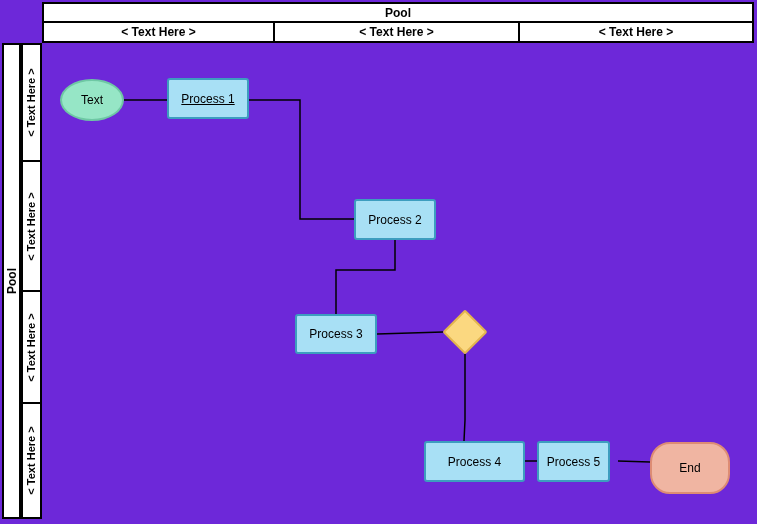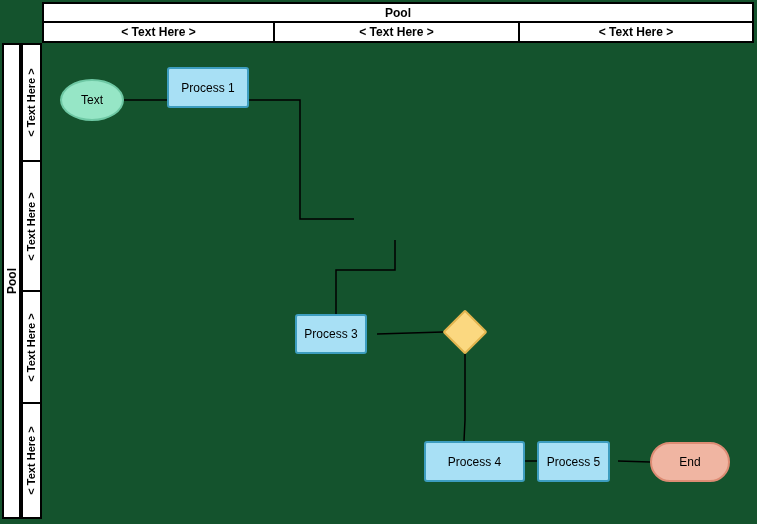--- a/index.html
+++ b/index.html
@@ -67,35 +67,35 @@
     border:2px solid var(--end_stroke,#DD8C74);
     border-radius:20px;
   }
   .gateway{
     background:var(--gateway_fill,#FBD880);
     border:2px solid var(--gateway_stroke,#E2B44E);
     transform:rotate(45deg);
     border-radius:2px;
   }
   #p-start{left:60px;top:79px;width:64px;height:42px;}
-  #p-1{left:167px;top:67px;width:82px;height:41px;}
+  #p-1{left:167px;top:78px;width:82px;height:41px;text-decoration:underline;}
   #p-2{left:354px;top:199px;width:82px;height:41px;}
-  #p-3{left:295px;top:314px;width:72px;height:40px;}
+  #p-3{left:295px;top:314px;width:82px;height:40px;}
   #p-gw{left:449px;top:316px;width:32px;height:32px;}
   #p-4{left:424px;top:441px;width:101px;height:41px;}
   #p-5{left:537px;top:441px;width:73px;height:41px;}
-  #p-end{left:650px;top:442px;width:80px;height:40px;}
+  #p-end{left:650px;top:442px;width:80px;height:52px;}
   
   #connectors{position:absolute;left:0;top:0;width:757px;height:524px;pointer-events:none;}
   #connectors path{stroke:#000;stroke-width:1.5;fill:none;}
 </style>
 </head>
 <body>
 
-<div id="canvas" style="background: #14532d;">
+<div id="canvas" style="background: #6d28d9;">
 
   <div class="pool-title-bar">
     <span>Pool</span>
   </div>
 
   <div class="col-header-row">
     <div class="col-header c1">
       <span>&lt; Text Here &gt;</span>
     </div>
     <div class="col-header c2">
@@ -136,20 +136,23 @@
   </svg>
 
   <div id="p-start" class="shape start-ellipse">
     <span>Text</span>
   </div>
 
   <div id="p-1" class="shape process">
     <span>Process 1</span>
   </div>
 
+  <div id="p-2" class="shape process">
+    <span>Process 2</span>
+  </div>
 
   <div id="p-3" class="shape process">
     <span>Process 3</span>
   </div>
 
   <div id="p-gw" class="shape gateway"></div>
 
   <div id="p-4" class="shape process">
     <span>Process 4</span>
   </div>

